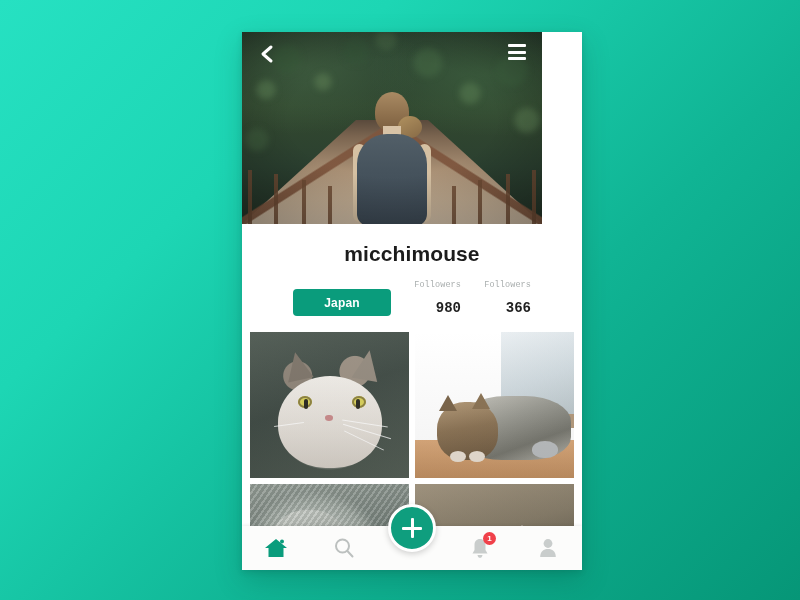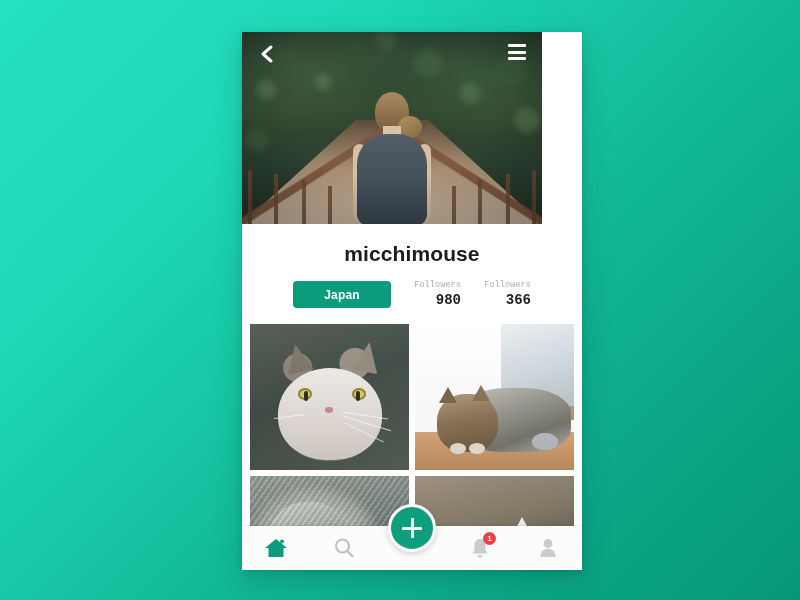--- a/index.html
+++ b/index.html
@@ -105,21 +105,21 @@
   #profile-actions {
     margin-top:14px; display:flex; align-items:flex-end; justify-content:center; gap:22px;
   }
   #follow-button {
     width:98px; height:27px; border:none; border-radius:4px;
     background:#0a9c7c; color:#fff; font-size:12px; font-weight:bold;
     font-family:"Liberation Sans", sans-serif; cursor:pointer; letter-spacing:.2px;
   }
   .stat { text-align:right; min-width:48px;font-family:Liberation Mono, monospace; }
   .stat-label { font-size:8.5px; color:#a9aeae; letter-spacing:.1px; }
-  .stat-value { font-size:14px; font-weight:bold; color:#1f1f1f; margin-top:2px; }
+  .stat-value { font-size:14px; font-weight:bold; color:#1f1f1f; margin-top:10px; }
 
   
   #photo-grid {
     display:grid; grid-template-columns:1fr 1fr; gap:6px;
     padding:0 8px 0; background:#fff;
   }
   .photo { height:146px; overflow:hidden; position:relative; }
 
   .cat1 {
     background:

